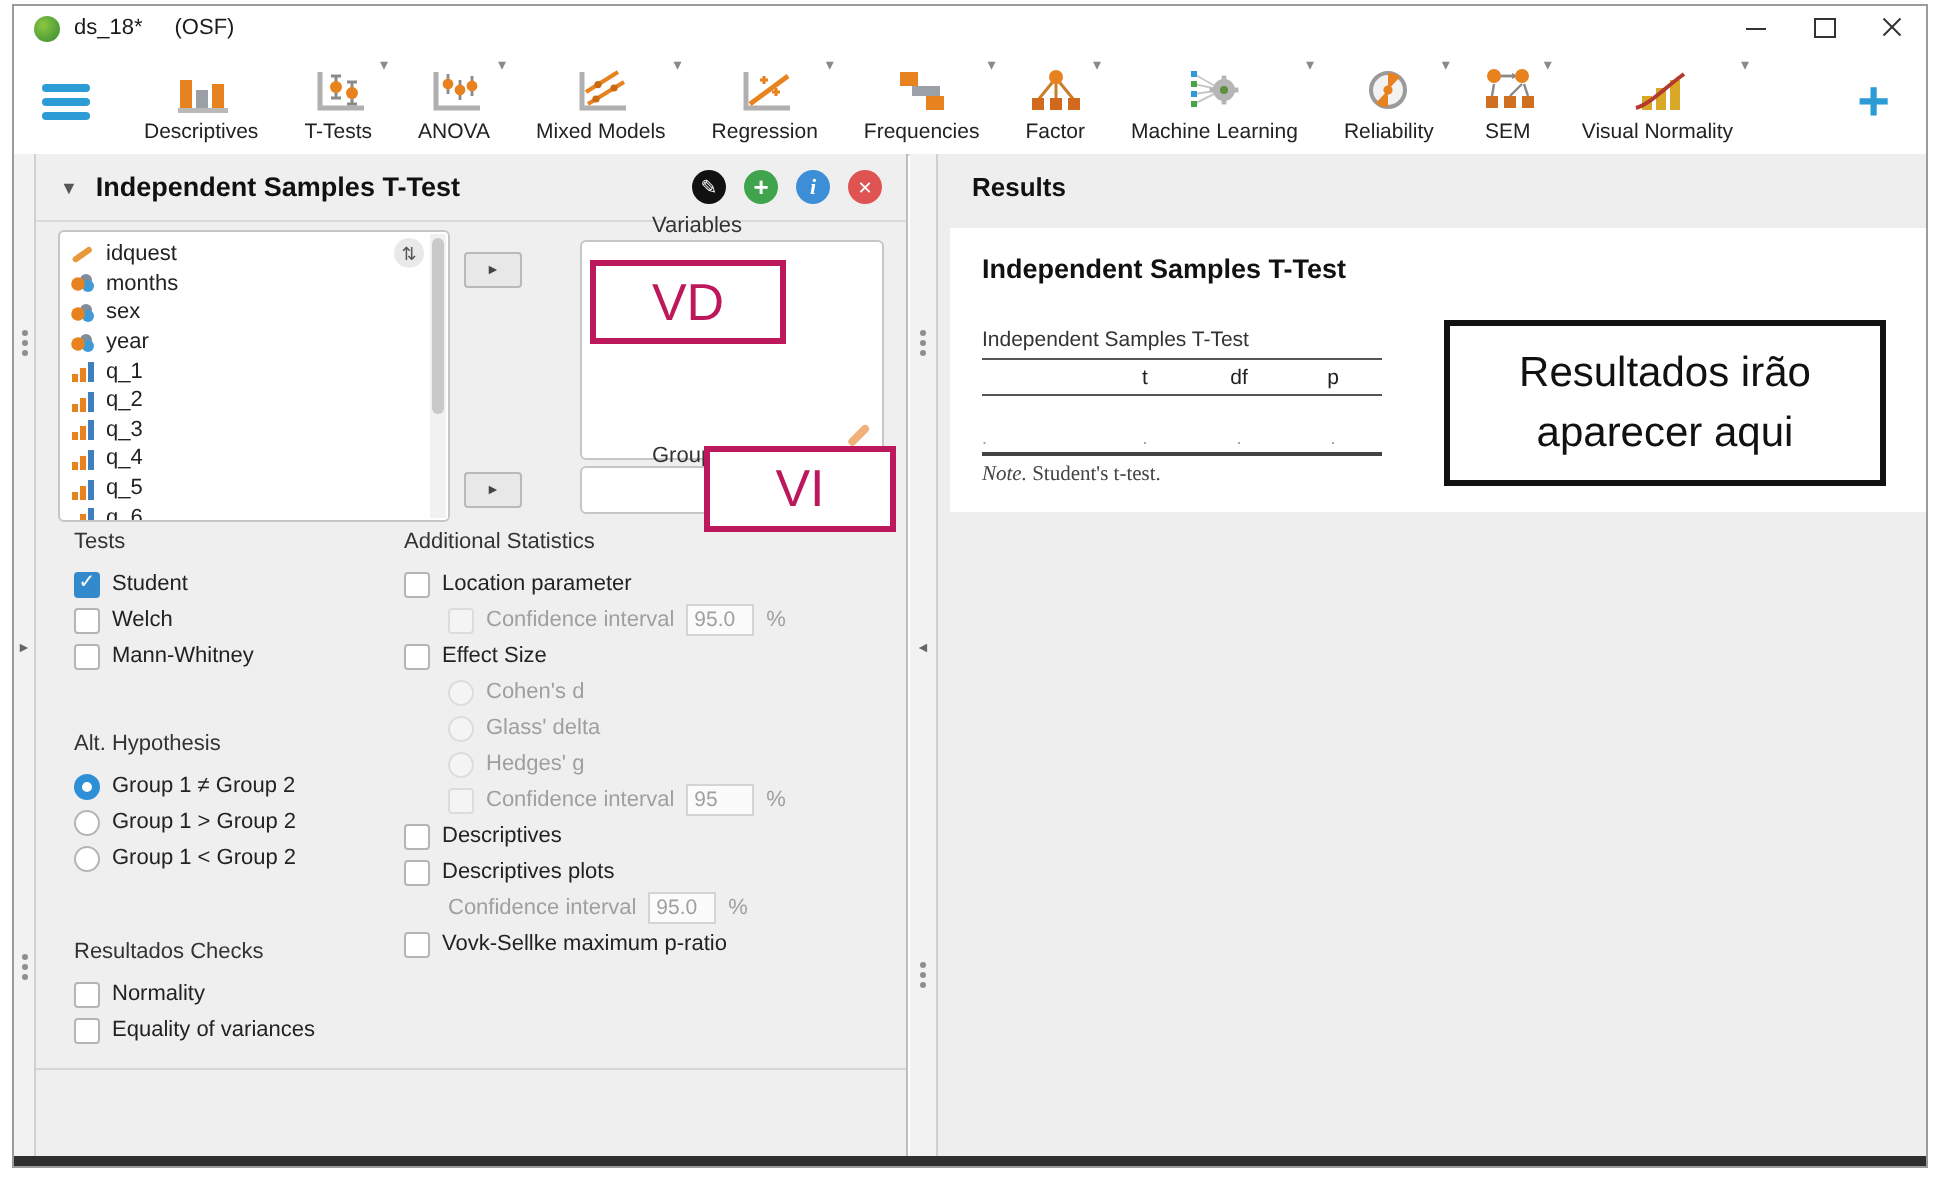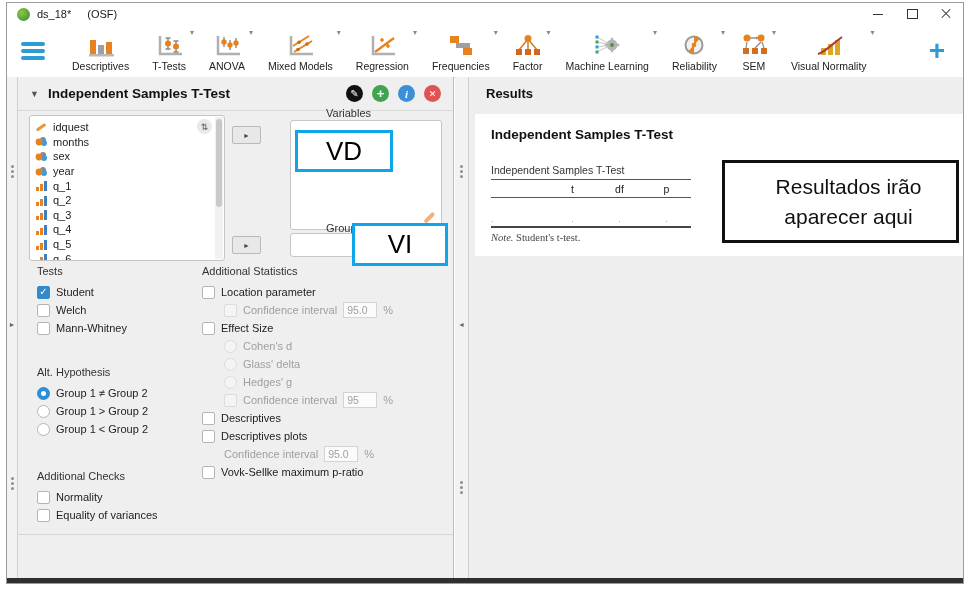--- a/index.html
+++ b/index.html
@@ -51,21 +51,21 @@
   .varlist{position:absolute;left:11px;top:38px;width:196px;height:146px;background:#fff;border:1px solid #c6c6c6;border-radius:3px;overflow:hidden;padding:4px 0 16px 5px;box-sizing:border-box;}
   .vrow{height:14.6px;display:flex;align-items:center;gap:5px;}
   .vrow span{font-size:11px;color:#222;}
   .sortbtn{position:absolute;top:3px;right:12px;width:15px;height:15px;border-radius:50%;background:#e9e9e9;display:flex;align-items:center;justify-content:center;font-size:9px;color:#555;cursor:pointer;}
   .vscroll{position:absolute;top:1px;right:1px;bottom:1px;width:8px;background:#f1f1f1;}
   .vthumb{position:absolute;top:2px;left:1px;width:6px;height:88px;border-radius:3px;background:#c9c9c9;}
   .assignbtn{position:absolute;width:27px;height:16px;background:#e8e8e8;border:1px solid #b9b9b9;border-radius:2px;display:flex;align-items:center;justify-content:center;font-size:7px;color:#444;cursor:pointer;}
   .flabel{position:absolute;font-size:11px;color:#333;margin-left:36px;}
   .varbox{position:absolute;left:272px;top:43px;width:152px;height:110px;background:#fff;border:1px solid #c6c6c6;border-radius:3px;box-sizing:border-box;}
   .groupinput{position:absolute;left:272px;top:156px;width:152px;height:24px;background:#fff;border:1px solid #c6c6c6;border-radius:3px;box-sizing:border-box;}
-  .annbox{position:absolute;border:3px solid #0ea5e9;background:#fff;display:flex;align-items:center;justify-content:center;color:#000000;text-align:right;}
+  .annbox{position:absolute;border:3px solid #be185d;background:#fff;display:flex;align-items:center;justify-content:center;color:#be185d;text-align:right;}
   .annbox.vd{left:277px;top:53px;width:92px;height:36px;font-size:26px;}
   .annbox.vi{left:334px;top:146px;width:90px;height:37px;font-size:26px;}
   .pencil-corner{position:absolute;right:5px;bottom:4px;}
   
   .grp{position:absolute;}
   .gtitle{color:#333;margin-bottom:4px;height:14px;}
   .orow{height:18px;display:flex;align-items:center;gap:6px;}
   .orow .lbl{color:#222;}
   .orow .lbl.dis{color:#9f9f9f;}
   .ind{margin-left:22px;}
@@ -83,21 +83,21 @@
   .rcard{position:absolute;left:6px;top:37px;width:490px;height:142px;background:#fff;}
   .rheading{position:absolute;left:16px;top:13px;font-size:13.5px;font-weight:bold;color:#111;}
   .rtable{position:absolute;left:16px;top:50px;width:200px;}
   .tcap{font-size:10.5px;color:#333;margin-bottom:3px;}
   .thead{display:flex;border-top:1px solid #555;border-bottom:1px solid #555;height:17px;align-items:center;font-size:10.5px;color:#222;}
   .tc0{width:58px;}
   .tc{width:47px;text-align:center;}
   .trow{display:flex;height:26px;align-items:flex-end;padding-bottom:2px;border-bottom:2px solid #444;font-size:9px;color:#999;}
   .tnote{margin-top:4px;font-size:10.5px;color:#444;font-family:Liberation Serif, serif;}
   .tnote .nlab{font-style:italic;}
-  .annres{position:absolute;left:247px;top:46px;width:215px;height:77px;border:3px solid #111;background:#fff;display:flex;flex-direction:column;align-items:center;justify-content:center;font-size:21px;line-height:1.4;color:#111;text-align:center;padding-left:16px;}
+  .annres{position:absolute;left:247px;top:46px;width:215px;height:77px;border:3px solid #111;background:#fff;display:flex;flex-direction:column;align-items:center;justify-content:center;font-size:21px;line-height:1.4;color:#111;text-align:center;}
 </style>
 </head>
 <body>
 
 <div class="stage">
 <div class="window">
 
   <div class="titlebar">
     <div class="applogo"></div>
     <div class="apptitle">ds_18*</div>
@@ -512,21 +512,21 @@
         <input class="ciinput" value="95.0" style="">
         <span class="unit">%</span>
       </div>
       <div class="orow">
         <span class="cb"></span>
         <span class="lbl">Vovk-Sellke maximum p-ratio</span>
       </div>
     </div>
 
     <div class="grp" style="left:19px;top:393px;">
-      <div class="gtitle">Additional Checks</div>
+      <div class="gtitle">Resultados Checks</div>
       <div class="orow">
         <span class="cb"></span>
         <span class="lbl">Normality</span>
       </div>
       <div class="orow">
         <span class="cb"></span>
         <span class="lbl">Equality of variances</span>
       </div>
     </div>
 

